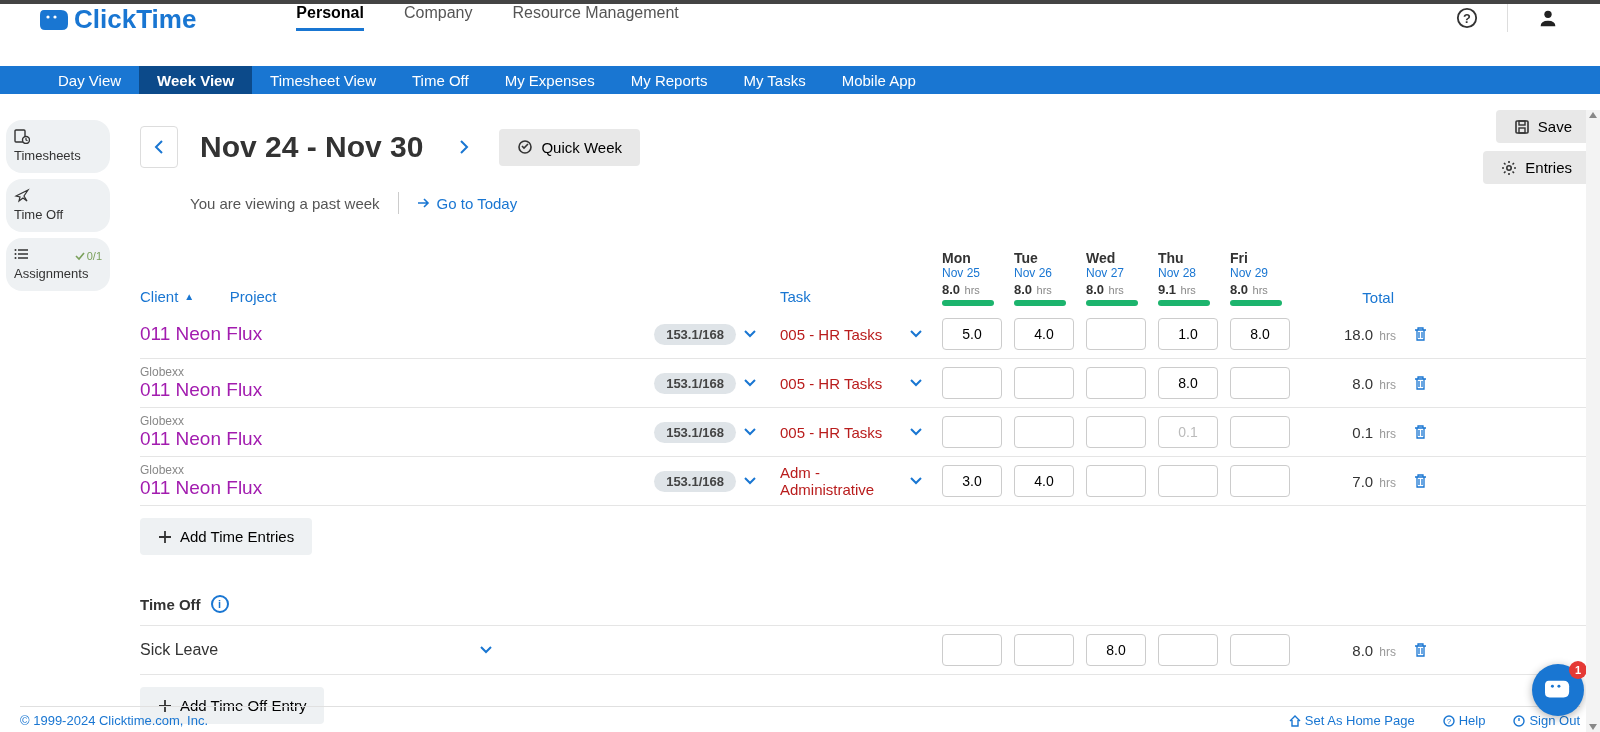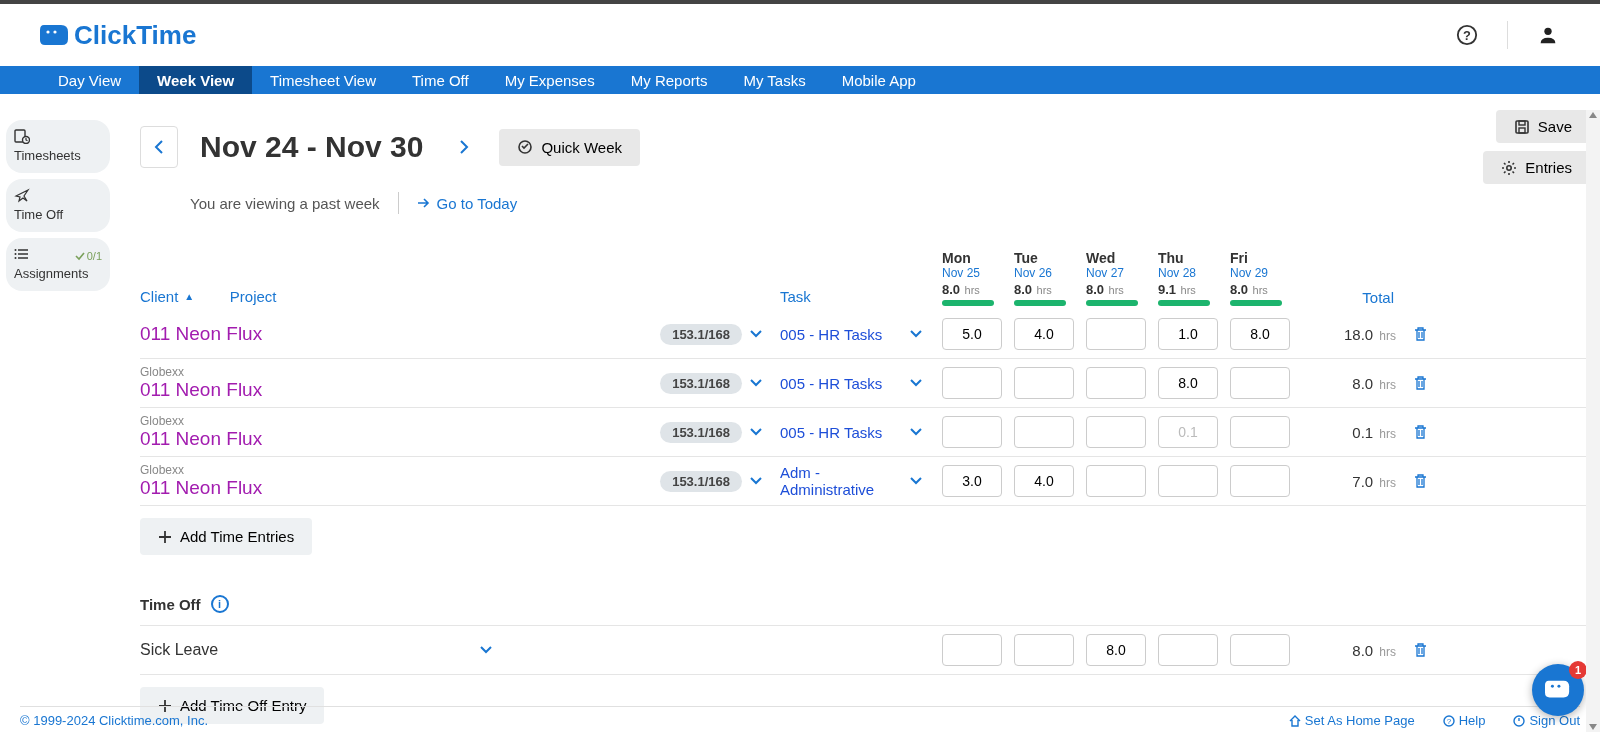--- a/index.html
+++ b/index.html
@@ -1,19 +1,19 @@
 <!DOCTYPE html>
 <html><head>
   <meta charset="utf-8">
   <style>
     * { box-sizing: border-box; margin: 0; padding: 0; }
     body { font-family: -apple-system, BlinkMacSystemFont, "Segoe UI", Helvetica, Arial, sans-serif; background: #fff; color: #333; width: 1600px; height: 732px; overflow: hidden; position: relative; border-top: 4px solid #444; }
     
     
-    .top-header { display: flex; align-items: center; height: 62px; padding: 0 40px; gap: 60px; }
+    .top-header { display: flex; align-items: flex-start; height: 62px; padding: 0 40px; gap: 60px; }
     .logo { display: flex; align-items: center; gap: 6px; color: #1976d2; font-size: 26px; font-weight: 700; }
     .logo-icon { width: 28px; height: 22px; position: relative; display: inline-block; }
     .logo-icon svg { width: 28px; height: 22px; }
     .primary-tabs { display: flex; gap: 40px; margin-left: 40px; }
     .primary-tab { font-size: 16px; color: #555; cursor: pointer; padding-bottom: 6px; }
     .primary-tab.active { color: #000; font-weight: 600; border-bottom: 3px solid #1976d2; }
     .top-right { margin-left: auto; display: flex; align-items: center; gap: 28px; }
     .help-icon, .user-icon { width: 24px; height: 24px; display: flex; align-items: center; justify-content: center; cursor: pointer; }
     .divider-v { width: 1px; height: 28px; background: #ddd; }
     
@@ -51,23 +51,23 @@
     .day-bar { height: 6px; width: 52px; background: #1cb46d; border-radius: 3px; margin-top: 2px; }
     .col-label { font-size: 15px; color: #1976d2; cursor: pointer; }
     .col-label.sortable { display: inline-flex; align-items: center; gap: 6px; }
     .sort-caret { color: #1976d2; font-size: 10px; }
     .total-head { text-align: right; color: #1976d2; font-size: 15px; padding-right: 6px; }
     
     
     .entry-row { display: grid; grid-template-columns: 340px 300px 160px repeat(5, 72px) 100px 40px; align-items: center; padding: 6px 0; border-bottom: 1px solid #e5e5e5; }
     .client-block .client-name { font-size: 12px; color: #888; }
     .client-block .proj-name { font-size: 19px; color: #a21caf; margin-top: 0px; }
-    .proj-pill-wrap { display: flex; justify-content: flex-end; align-items: center; gap: 8px; padding-right: 18px; }
+    .proj-pill-wrap { display: flex; justify-content: flex-end; align-items: center; gap: 8px; padding-right: 24px; }
     .proj-pill { background: #dfe4e8; border-radius: 12px; padding: 3px 12px; font-size: 13px; font-weight: 600; color: #444; }
-    .task-wrap { display: flex; align-items: center; gap: 8px; font-size: 15px; color: #1d4ed8; justify-content: space-between; padding-right: 18px;}
+    .task-wrap { display: flex; align-items: center; gap: 8px; font-size: 15px; color: #b91c1c; justify-content: space-between; padding-right: 18px;}
     .chevron { color: #1976d2; cursor: pointer; display: inline-flex; }
     .hour-input { width: 60px; height: 32px; border: 1px solid #ccc; border-radius: 4px; text-align: center; font-size: 14px; margin: 2px; }
     .hour-input::placeholder { color: #bbb; }
     .row-total { text-align: right; font-size: 15px; padding-right: 4px; }
     .row-total .hrs { font-size: 12px; color: #999; margin-left: 2px; }
     .trash { color: #1976d2; cursor: pointer; display: flex; justify-content: center; }
     
     .add-btn { margin-top: 12px; border: none; background: #eef1f3; border-radius: 4px; padding: 10px 18px; font-size: 15px; display: inline-flex; align-items: center; gap: 8px; cursor: pointer; }
     
     .section-title-row { display: flex; align-items: center; gap: 10px; margin: 40px 0 12px 0; }
@@ -102,20 +102,25 @@
 <div class="top-header">
   <div class="logo">
     <span class="logo-icon">
       <svg viewBox="0 0 28 22">
           <path fill="#1976d2" d="M4 1 Q0 1 0 6 L0 16 Q0 21 5 21 L22 21 Q28 21 28 15 L28 8 Q28 1 21 1 Z"></path>
           <circle cx="8" cy="8" r="1.6" fill="#fff"></circle>
           <circle cx="15" cy="8" r="1.6" fill="#fff"></circle>
         </svg>
     </span>
     <span>ClickTime</span>
+  </div>
+  <div class="primary-tabs">
+    <div class="primary-tab active">Personal</div>
+    <div class="primary-tab">Company</div>
+    <div class="primary-tab">Resource Management</div>
   </div>
   <div class="top-right">
     <div class="help-icon">
       <svg viewBox="0 0 24 24" width="22" height="22">
           <circle cx="12" cy="12" r="10" fill="none" stroke="#333" stroke-width="2"></circle>
           <text x="12" y="17" text-anchor="middle" font-size="14" fill="#333" font-weight="700">?</text>
         </svg>
     </div>
     <div class="divider-v"></div>
     <div class="user-icon">

